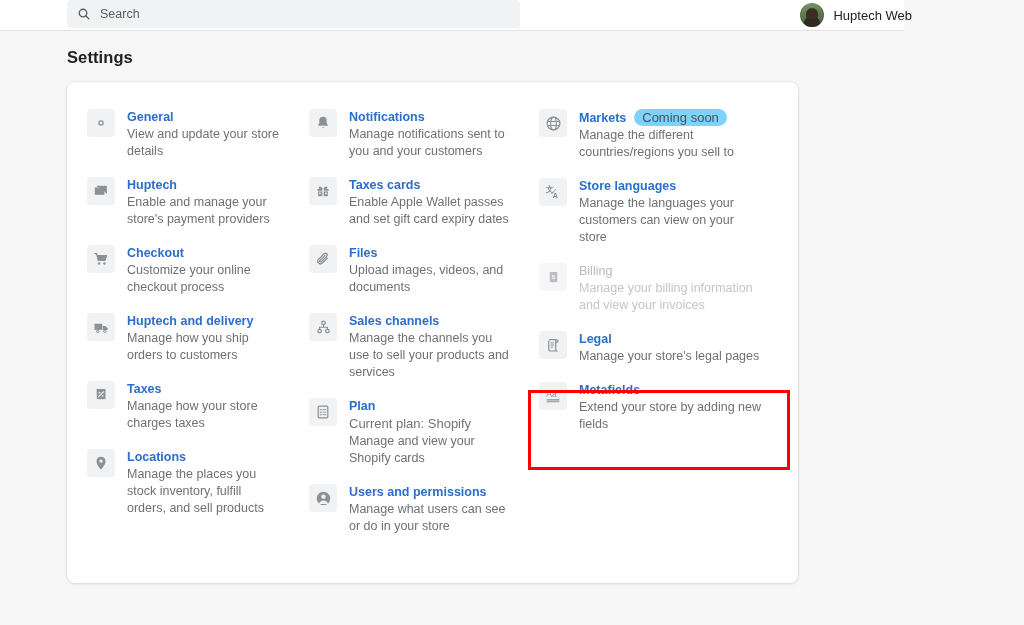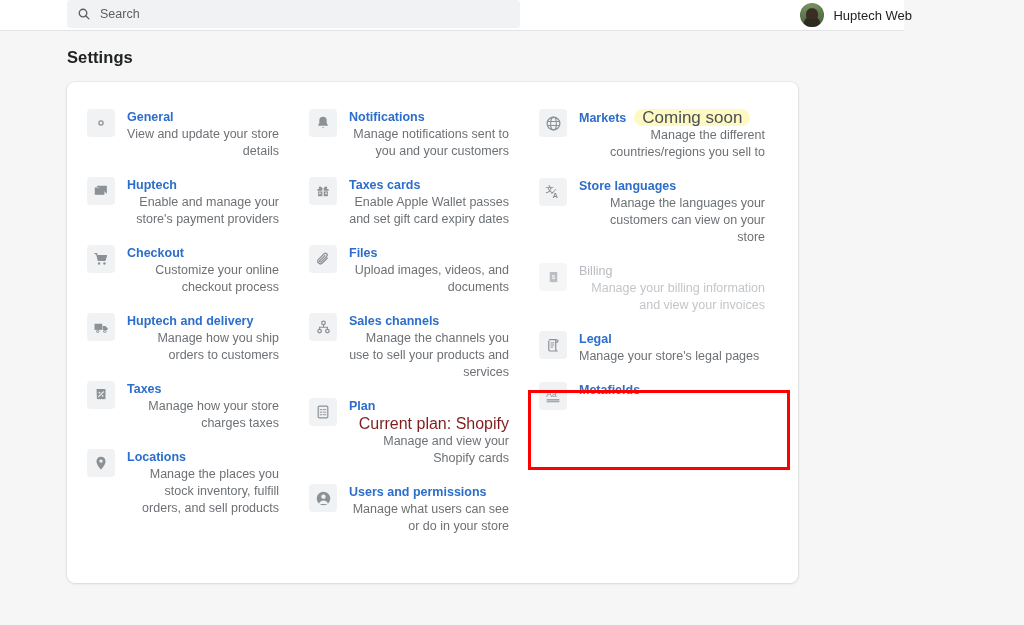--- a/index.html
+++ b/index.html
@@ -81,21 +81,20 @@
     align-content: start;
   }
   .grid-col { display: flex; flex-direction: column; }
 
   .setting-item {
     display: flex;
     padding: 8px 10px 8px 20px;
     cursor: pointer;
     align-items: flex-start;
     text-decoration: none;
-    text-align: right;
   }
   .setting-item.disabled { cursor: default; }
 
   .icon-box {
     width: 28px; height: 28px; flex: 0 0 28px;
     background: #f1f2f3;
     border-radius: 4px;
     display: flex; align-items: center; justify-content: center;
     margin-right: 12px;
     margin-top: 1px;
@@ -113,24 +112,24 @@
   }
   .setting-item.disabled .item-title { color: #b7bbc0; font-weight: normal; }
   .item-desc {
     font-size: 12.5px; color: #6d7175; line-height: 17px;
     margin-top: 1px; max-width: 172px;
   }
   .setting-item.disabled .item-desc { color: #c2c6ca; }
   .col2 .item-desc { max-width: 180px; }
   .col3 .item-desc { max-width: 186px; }
   .item-sub {
-    font-size: 16px; color: #7f1d1d; line-height: 17px; margin-top: 1px;
+    font-size: 13px; color: #737373; line-height: 17px; margin-top: 1px;
   }
   .badge {
-    font-size: 17px; color: #4b5054; background: #fef9c3;
+    font-size: 13px; color: #4b5054; background: #7dd3fc;
     border-radius: 10px; padding: 1.5px 8px 2.5px; line-height: 13px;
     white-space: nowrap;
   }
 
   
   #metafields-highlight {
     position: absolute;
     left: 528px; top: 390px; width: 262px; height: 80px;
     border: 3px solid #ff0000;
     pointer-events: none;
@@ -432,20 +431,21 @@
           <svg width="18" height="18" viewBox="0 0 20 20">
             <text x="2.6" y="11.6" font-family="'Liberation Sans',sans-serif" font-size="9.5" fill="#8c9196">Aa</text>
             <path d="M3.4 14.2h13.2" stroke="#8c9196" stroke-width="1.4" stroke-linecap="round"></path>
             <path d="M3.4 16.4h13.2" stroke="#8c9196" stroke-width="1.1" stroke-linecap="round"></path>
           </svg>
         </span>
         <span class="texts">
           <span class="title-row">
             <span class="item-title">Metafields</span>
           </span>
+          <span class="item-desc" style="display:block">Extend your store by adding new fields</span>
         </span>
       </a>
     </div>
 
   </div>
 </div>
 
 <div id="metafields-highlight" style="border-color: rgb(255, 0, 0);"></div>
 
 </body></html>

